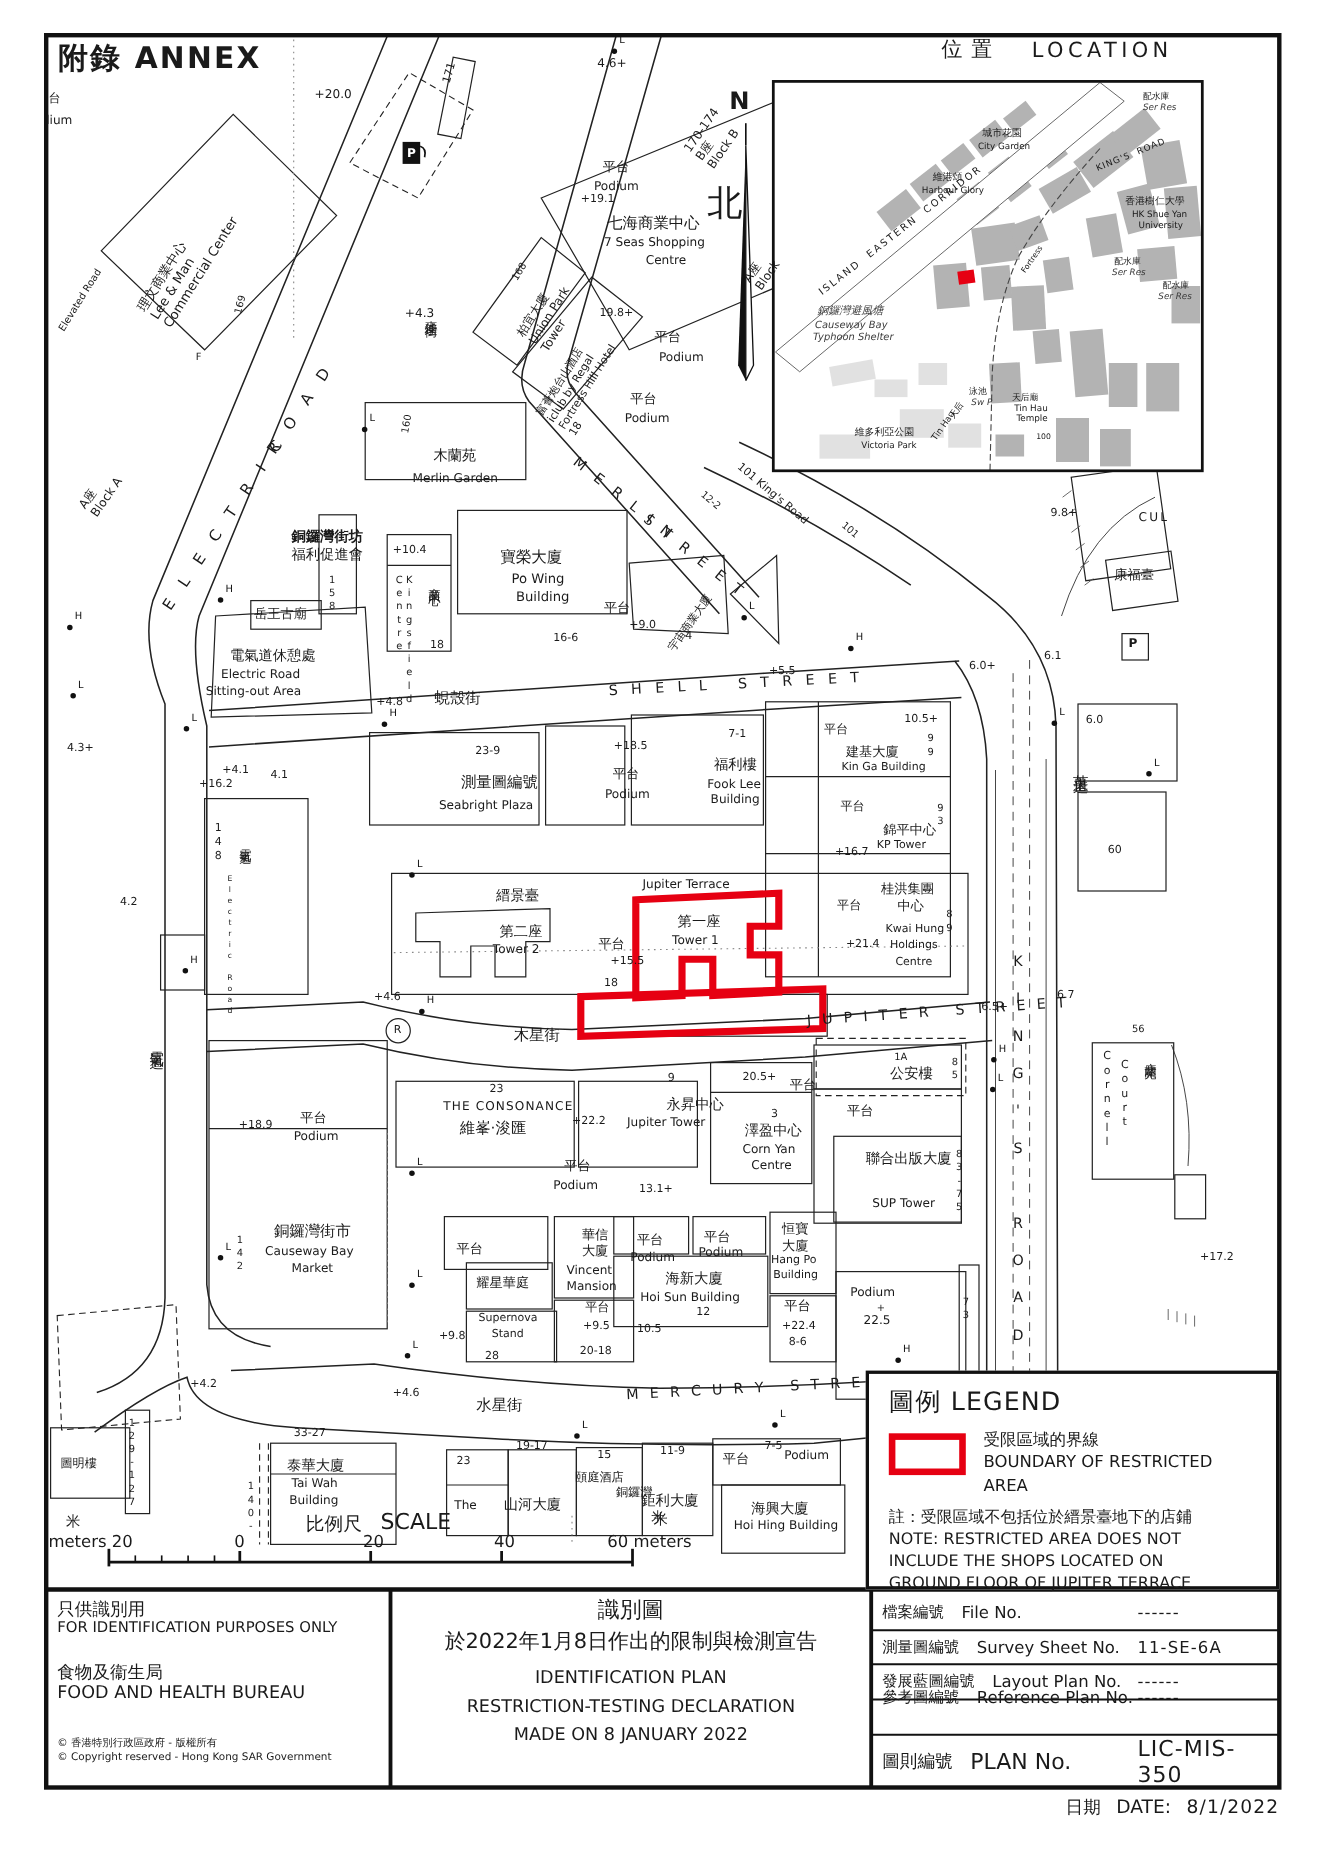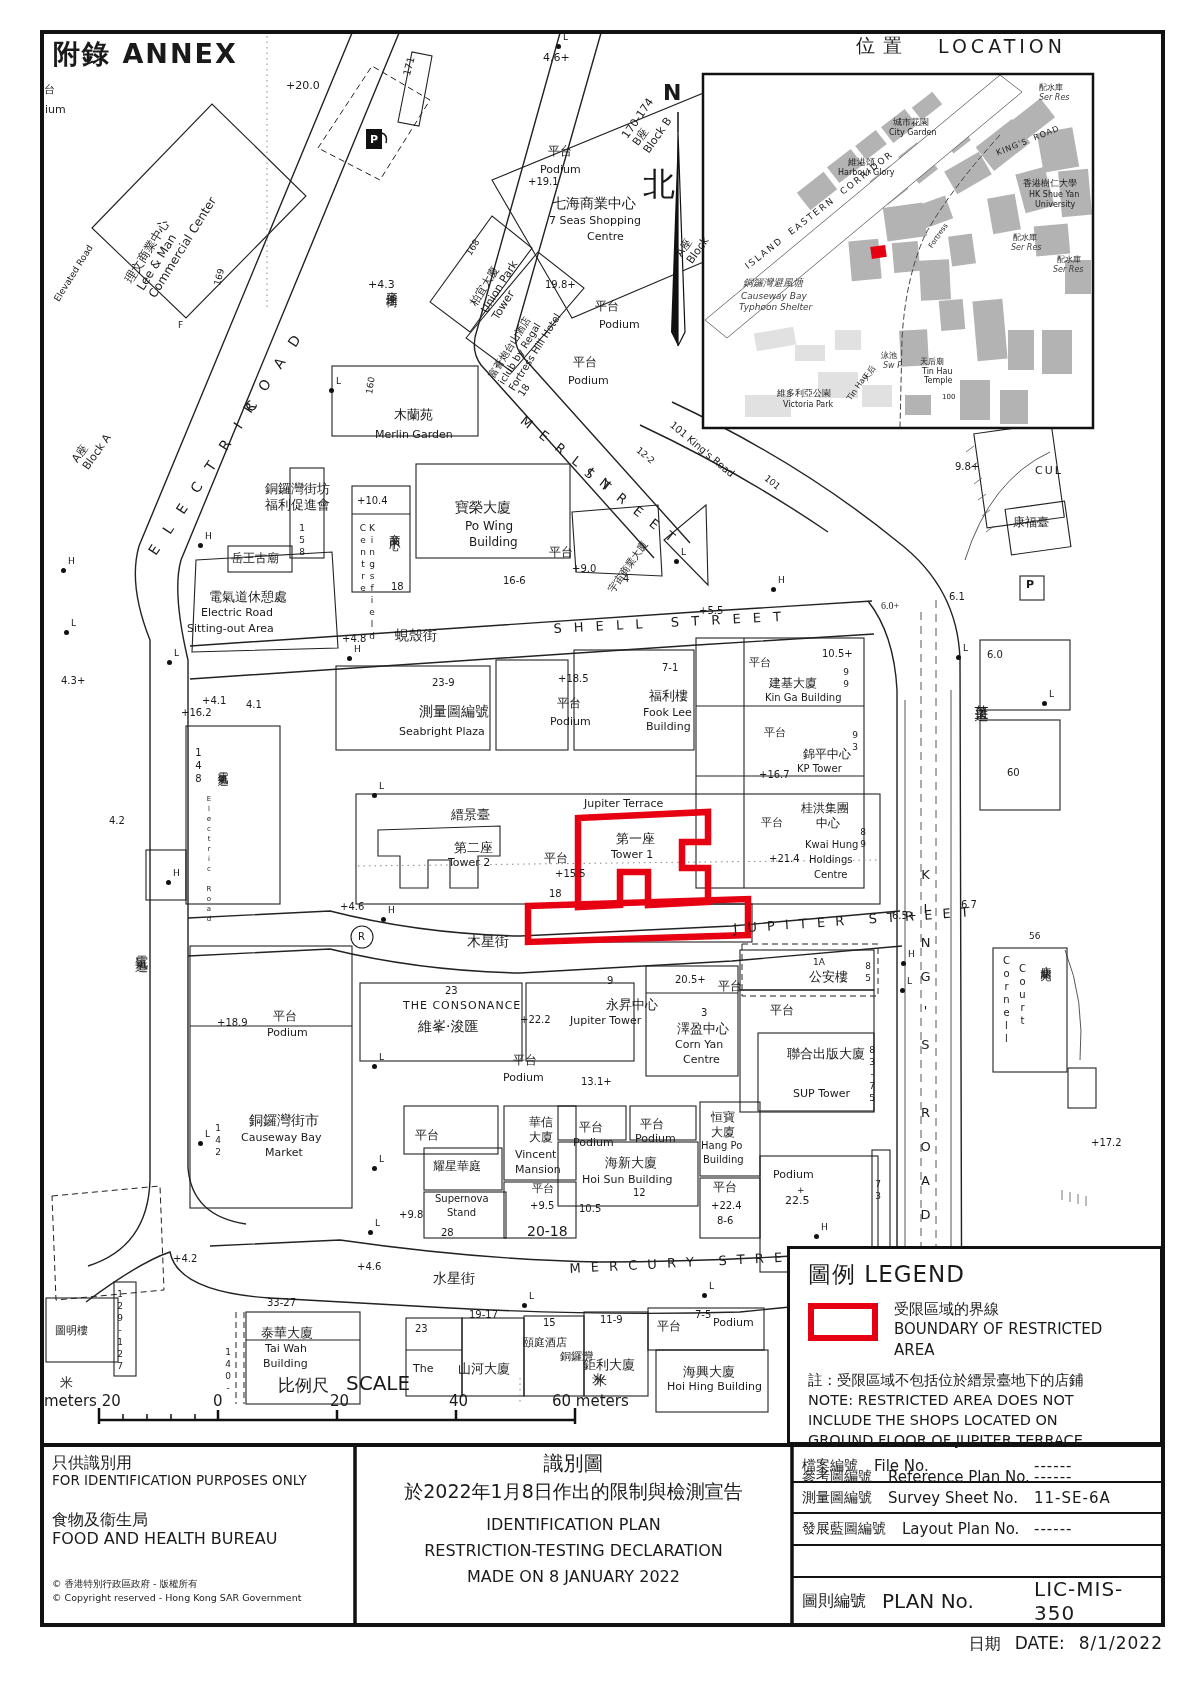--- a/index.html
+++ b/index.html
@@ -294,21 +294,21 @@
       <div class="lbl" style="left: 568px; top: 375px; font-size: 11px;">Podium</div>
       <div class="lbl" style="left: 663px; top: 80px; font-size: 22px; font-weight: bold;">N</div>
       <div class="lbl" style="left: 643px; top: 166px; font-size: 32px;">北</div>
       <div class="lbl" style="left: 145px; top: 549px; font-size: 14px; transform: rotate(-56deg); letter-spacing: 6px;">E L E C T R I C</div>
       <div class="lbl" style="left: 240px; top: 407px; font-size: 14px; transform: rotate(-56deg); letter-spacing: 6px;">R O A D</div>
       <div class="lbl" style="left: 364px; top: 393px; font-size: 9px; transform: rotate(-80deg);">160</div>
       <div class="lbl" style="left: 394px; top: 407px; font-size: 13px;">木蘭苑</div>
       <div class="lbl" style="left: 375px; top: 429px; font-size: 11px;">Merlin Garden</div>
       <div class="lbl" style="left: 527px; top: 413px; font-size: 13px; transform: rotate(38deg); letter-spacing: 4px;">M E R L I N</div>
       <div class="lbl" style="left: 591px; top: 465px; font-size: 13px; transform: rotate(38deg); letter-spacing: 4px;">S T R E E T</div>
-      <div class="lbl" style="left: 265px; top: 481px; font-size: 13px;">銅鑼灣街坊</div>
+      <div class="lbl" style="left: 265px; top: 481px; font-size: 13px; font-weight: bold;">銅鑼灣街坊</div>
       <div class="lbl" style="left: 265px; top: 497px; font-size: 13px;">福利促進會</div>
       <div class="lbl vert" style="left: 297px; top: 523px; font-size: 9px;">158</div>
       <div class="lbl" style="left: 231px; top: 551px; font-size: 12px;">岳王古廟</div>
       <div class="lbl" style="left: 209px; top: 589px; font-size: 13px;">電氣道休憩處</div>
       <div class="lbl" style="left: 201px; top: 607px; font-size: 11px;">Electric Road</div>
       <div class="lbl" style="left: 187px; top: 623px; font-size: 11px;">Sitting-out Area</div>
       <div class="lbl" style="left: 357px; top: 495px; font-size: 10px;">+10.4</div>
       <div class="lbl vert" style="left: 389px; top: 525px; font-size: 11px;">商業中心</div>
       <div class="lbl vert" style="left: 358px; top: 523px; font-size: 9px;">Kingsfield
 Centre</div>
@@ -354,21 +354,21 @@
       <div class="lbl" style="left: 759px; top: 769px; font-size: 10px;">+16.7</div>
       <div class="lbl" style="left: 761px; top: 817px; font-size: 11px;">平台</div>
       <div class="lbl" style="left: 801px; top: 801px; font-size: 12px;">桂洪集團</div>
       <div class="lbl" style="left: 816px; top: 816px; font-size: 12px;">中心</div>
       <div class="lbl" style="left: 769px; top: 853px; font-size: 10px;">+21.4</div>
       <div class="lbl" style="left: 805px; top: 839px; font-size: 10px;">Kwai Hung</div>
       <div class="lbl" style="left: 809px; top: 854px; font-size: 10px;">Holdings</div>
       <div class="lbl" style="left: 814px; top: 869px; font-size: 10px;">Centre</div>
       <div class="lbl vert" style="left: 858px; top: 827px; font-size: 9px;">89</div>
       <div class="lbl" style="left: 699px; top: 605px; font-size: 10px;">+5.5</div>
-      <div class="lbl" style="left: 881px; top: 600px; font-size: 10px; font-family: Liberation Serif, serif;">6.0+</div>
+      <div class="lbl" style="left: 881px; top: 600px; font-size: 10px;">6.0+</div>
       <div class="lbl" style="left: 949px; top: 591px; font-size: 10px;">6.1</div>
       <div class="lbl" style="left: 987px; top: 649px; font-size: 10px;">6.0</div>
       <div class="lbl" style="left: 451px; top: 807px; font-size: 13px;">縉景臺</div>
       <div class="lbl" style="left: 584px; top: 798px; font-size: 11px;">Jupiter Terrace</div>
       <div class="lbl" style="left: 454px; top: 840px; font-size: 13px;">第二座</div>
       <div class="lbl" style="left: 448px; top: 857px; font-size: 11px;">Tower 2</div>
       <div class="lbl" style="left: 544px; top: 851px; font-size: 12px;">平台</div>
       <div class="lbl" style="left: 555px; top: 868px; font-size: 10px;">+15.5</div>
       <div class="lbl" style="left: 549px; top: 888px; font-size: 10px;">18</div>
       <div class="lbl" style="left: 616px; top: 831px; font-size: 13px;">第一座</div>
@@ -419,21 +419,21 @@
       <div class="lbl" style="left: 435px; top: 1193px; font-size: 10px;">Supernova</div>
       <div class="lbl" style="left: 447px; top: 1207px; font-size: 10px;">Stand</div>
       <div class="lbl" style="left: 399px; top: 1209px; font-size: 10px;">+9.8</div>
       <div class="lbl" style="left: 441px; top: 1227px; font-size: 10px;">28</div>
       <div class="lbl" style="left: 529px; top: 1115px; font-size: 12px;">華信</div>
       <div class="lbl" style="left: 529px; top: 1130px; font-size: 12px;">大廈</div>
       <div class="lbl" style="left: 515px; top: 1149px; font-size: 11px;">Vincent</div>
       <div class="lbl" style="left: 515px; top: 1164px; font-size: 11px;">Mansion</div>
       <div class="lbl" style="left: 532px; top: 1183px; font-size: 11px;">平台</div>
       <div class="lbl" style="left: 530px; top: 1200px; font-size: 10px;">+9.5</div>
-      <div class="lbl" style="left: 527px; top: 1223px; font-size: 14px;">20-18</div>
+      <div class="lbl" style="left: 527px; top: 1223px; font-size: 10px;">20-18</div>
       <div class="lbl" style="left: 579px; top: 1203px; font-size: 10px;">10.5</div>
       <div class="lbl" style="left: 579px; top: 1120px; font-size: 12px;">平台</div>
       <div class="lbl" style="left: 573px; top: 1137px; font-size: 11px;">Podium</div>
       <div class="lbl" style="left: 605px; top: 1155px; font-size: 13px;">海新大廈</div>
       <div class="lbl" style="left: 582px; top: 1174px; font-size: 11px;">Hoi Sun Building</div>
       <div class="lbl" style="left: 633px; top: 1187px; font-size: 10px;">12</div>
       <div class="lbl" style="left: 640px; top: 1117px; font-size: 12px;">平台</div>
       <div class="lbl" style="left: 635px; top: 1133px; font-size: 11px;">Podium</div>
       <div class="lbl" style="left: 711px; top: 1110px; font-size: 12px;">恒寶</div>
       <div class="lbl" style="left: 711px; top: 1125px; font-size: 12px;">大廈</div>
@@ -659,21 +659,21 @@
   <div class="t-row" style="top:1482px;height:31px">
     <span class="t-zh">測量圖編號</span>
     <span class="t-en">Survey Sheet No.</span>
     <span class="t-val">11-SE-6A</span>
   </div>
   <div class="t-row" style="top:1513px;height:32px">
     <span class="t-zh">發展藍圖編號</span>
     <span class="t-en">Layout Plan No.</span>
     <span class="t-val">------</span>
   </div>
-  <div class="t-row" style="top:1461px;height:32px">
+  <div class="t-row" style="top:1527px;height:32px">
     <span class="t-zh">參考圖編號</span>
     <span class="t-en">Reference Plan No.</span>
     <span class="t-val">------</span>
   </div>
   <div class="t-row" style="top:1577px;height:48px">
     <span class="t-zh" style="font-size:16px">圖則編號</span>
     <span class="t-en" style="font-size:20px">PLAN No.</span>
     <span class="t-val" style="font-size:20px">LIC-MIS-350</span>
   </div>
 

